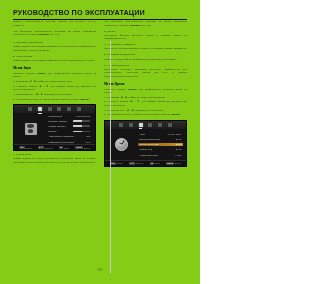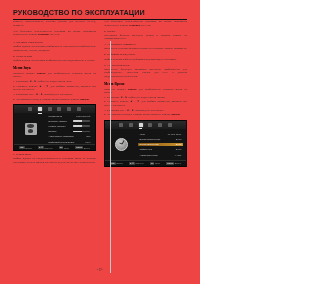--- a/index.html
+++ b/index.html
@@ -4,21 +4,21 @@
 <style>
   html, body {
     margin: 0;
     padding: 0;
     background: #ffffff;
   }
   .page {
     position: relative;
     width: 200px;
     height: 284px;
-    background: #ef4444;
+    background: #84cc16;
     font-family: "Liberation Serif", serif;
     overflow: hidden;
     box-sizing: border-box;
   }
   
   .header {
     position: absolute;
     left: 13px;
     top: 8px;
     width: 174px;

